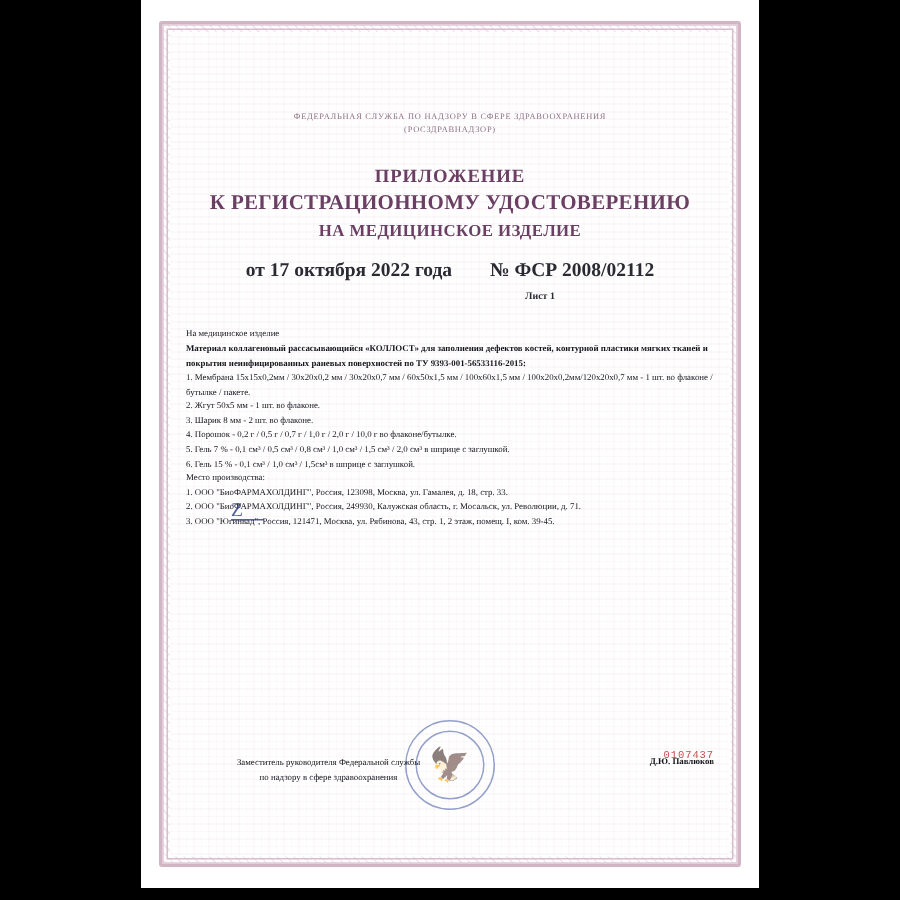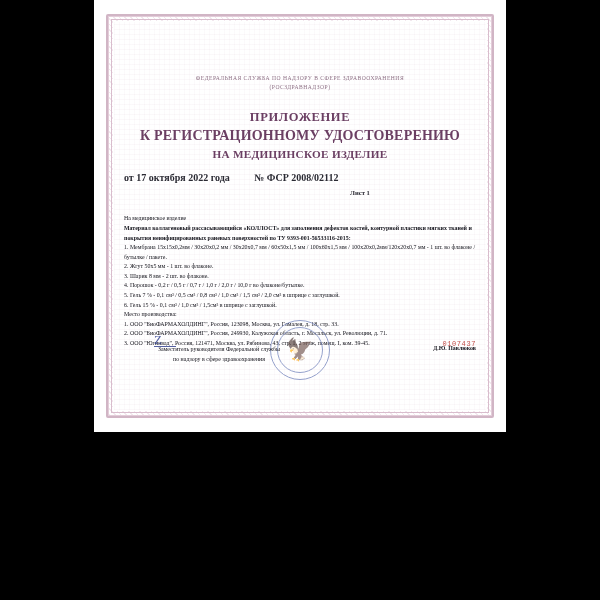--- a/index.html
+++ b/index.html
@@ -11,21 +11,21 @@
     width: 600px;
     height: 600px;
     overflow: hidden;
     font-family: "Liberation Serif", serif;
   }
   .page {
     position: absolute;
     left: 94px;
     top: 0;
     width: 412px;
-    height: 432px;
+    height: 592px;
     background: #ffffff;
     overflow: hidden;
   }
   
   .border-outer {
     position: absolute;
     left: 12px;
     top: 14px;
     right: 12px;
     bottom: 14px;
@@ -87,22 +87,23 @@
     text-align: center;
     color: #6b3f63;
     font-weight: bold;
     margin-top: 16px;
     line-height: 1.45;
   }
   .title .l1 { font-size: 12.5px; letter-spacing: .6px; }
   .title .l2 { font-size: 14px; letter-spacing: .2px; }
   .title .l3 { font-size: 11.2px; letter-spacing: .3px; }
   .docline {
+    text-align: center;
     color: #2a2a33;
-    font-size: 10px;
+    font-size: 13px;
     font-weight: bold;
     margin-top: 9px;
   }
   .docline .num { margin-left: 22px; }
   .sheet {
     text-align: center;
     color: #2a2a33;
     font-size: 6.6px;
     font-weight: bold;
     margin-top: 6px;

